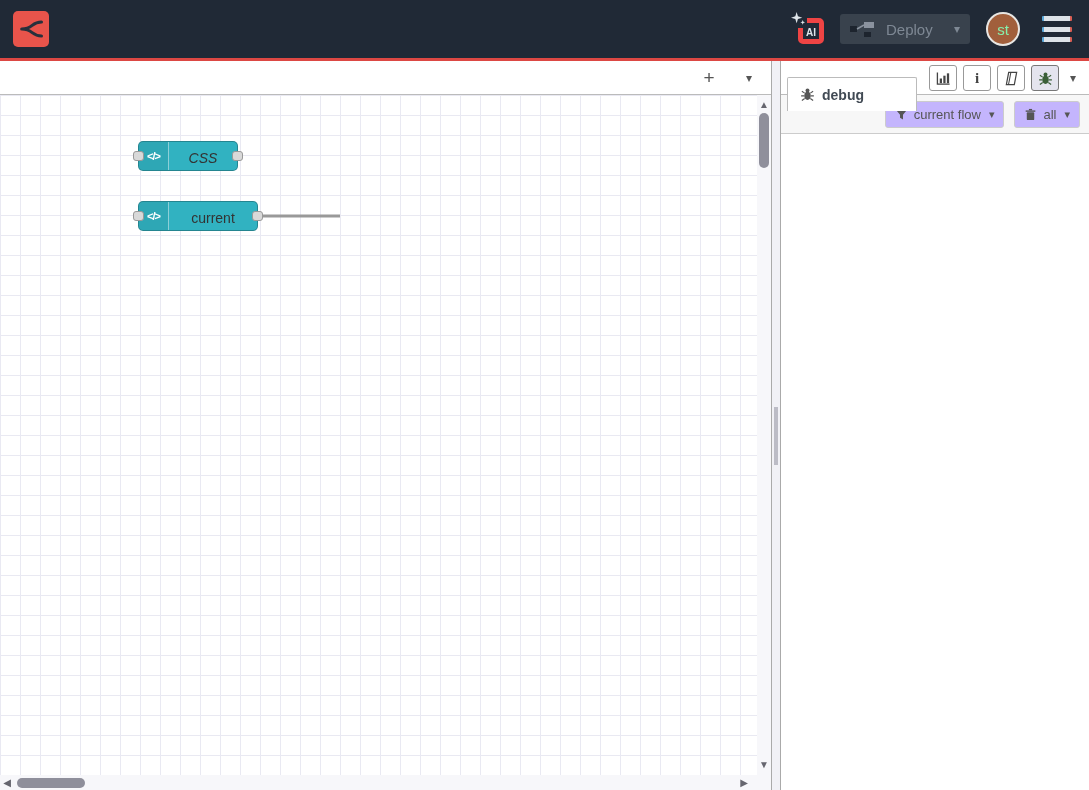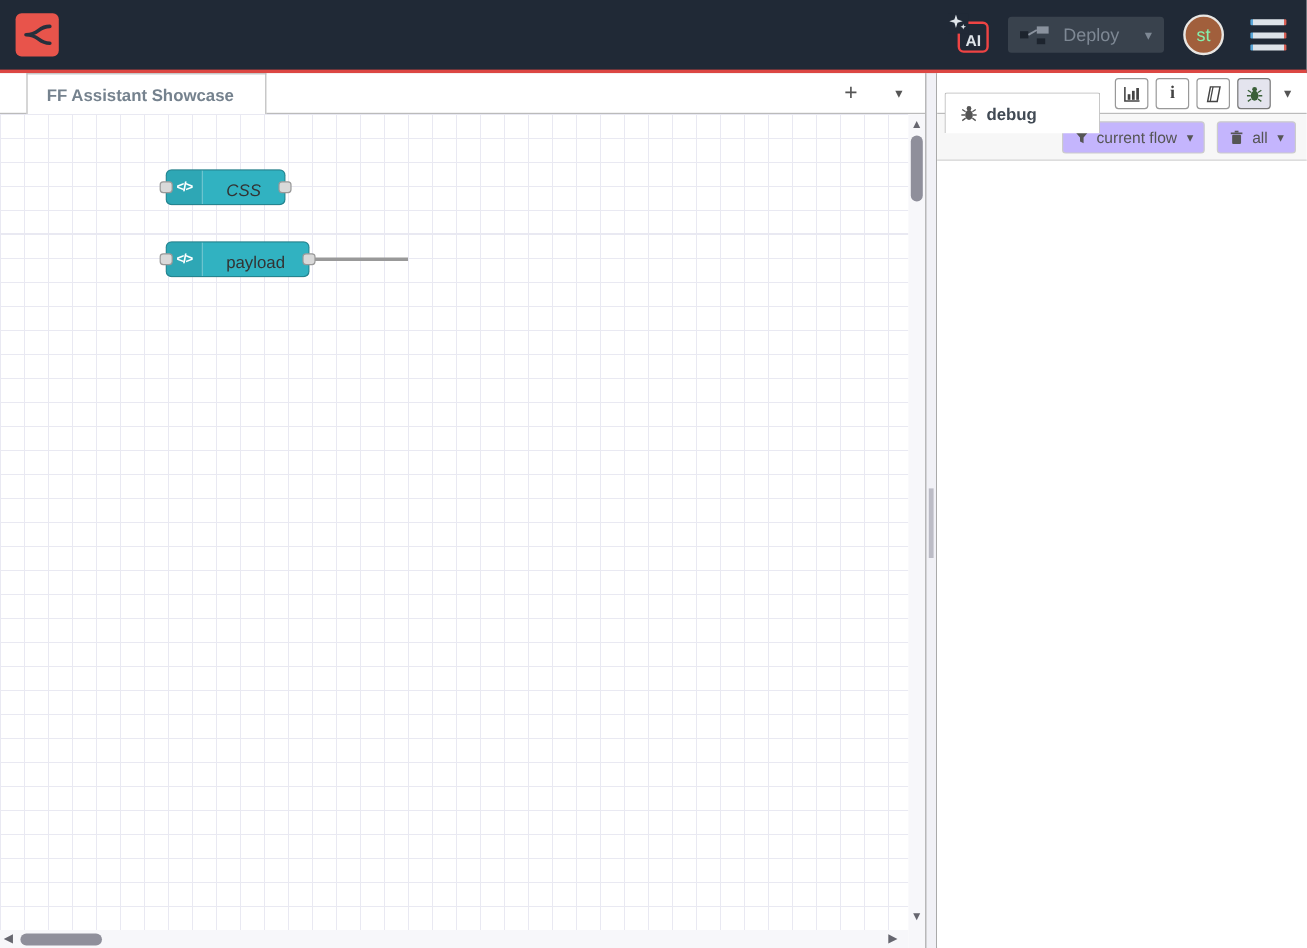--- a/index.html
+++ b/index.html
@@ -9,21 +9,21 @@
   
   #header { position:absolute; top:0; left:0; width:1089px; height:61px;
     background:#202936; border-bottom:3px solid #dc4743; display:flex; align-items:center; }
   #logo { width:36px; height:36px; margin-left:13px; background:#e8544b; border-radius:5px;
     display:flex; align-items:center; justify-content:center; }
   #header-title { color:#eceff2; font-size:18px; margin-left:13px; font-weight:400; letter-spacing:.2px; }
   #header-right { margin-left:auto; display:flex; align-items:center; }
 
   #ai-btn { position:relative; width:36px; height:36px; margin-right:14px; cursor:pointer; }
   #ai-box { position:absolute; right:2px; bottom:3px; width:26px; height:26px;
-    border:2px solid #ef4444; border-radius:5px; color:#dfe5ea; font-size:13px; font-weight:bold;
+    border:5px solid #ef4444; border-radius:5px; color:#dfe5ea; font-size:10px; font-weight:bold;
     display:flex; align-items:flex-end; justify-content:center; padding-bottom:1px; }
   #ai-sparkle { position:absolute; left:0; top:0; background:#202936; padding:1px; line-height:0; }
 
   #deploy-btn { width:130px; height:30px; background:#39424d; border-radius:3px; margin-right:16px;
     display:flex; align-items:center; padding:0 10px; cursor:default; }
   #deploy-label { color:#7e8894; font-size:15px; margin-left:12px; }
   #deploy-caret { color:#7e8894; font-size:12px; margin-left:auto; }
 
   #avatar { width:34px; height:34px; border-radius:50%; background:#a15f3c; border:2.5px solid #e8e6e3;
     color:#86efac; font-size:15px; display:flex; align-items:center; justify-content:center; margin-right:22px; cursor:pointer; }
@@ -146,42 +146,39 @@
 
       <div id="menu-btn">
         <div class="menu-bar"></div>
         <div class="menu-bar"></div>
         <div class="menu-bar"></div>
       </div>
     </div>
   </div>
 
   <div id="tabbar">
-    <div id="active-tab">
-      <span>FF Assistant Showcase</span>
-    </div>
     <div id="tab-add">+</div>
     <div id="tab-caret">▾</div>
   </div>
 
   <div id="canvas">
     <svg id="wires">
       <path d="M258 121 C 285 121, 313 121, 340 121" stroke="#999" stroke-width="3" fill="none"></path>
     </svg>
 
     <div class="node node-teal" style="left:138px; top:46px; width:100px;">
       <div class="node-icon-sec">&lt;/&gt;</div>
       <div class="node-label italic">CSS</div>
       <div class="port port-in"></div>
       <div class="port port-out"></div>
     </div>
 
     <div class="node node-teal" style="left:138px; top:106px; width:120px;">
       <div class="node-icon-sec">&lt;/&gt;</div>
-      <div class="node-label">payload</div>
+      <div class="node-label">current</div>
       <div class="port port-in"></div>
       <div class="port port-out"></div>
     </div>
 
   </div>
 
   <div id="vscroll">
     <div class="scroll-arrow" style="top:2px; left:0;">▲</div>
     <div id="vthumb"></div>
     <div class="scroll-arrow" style="bottom:4px; left:0;">▼</div>

